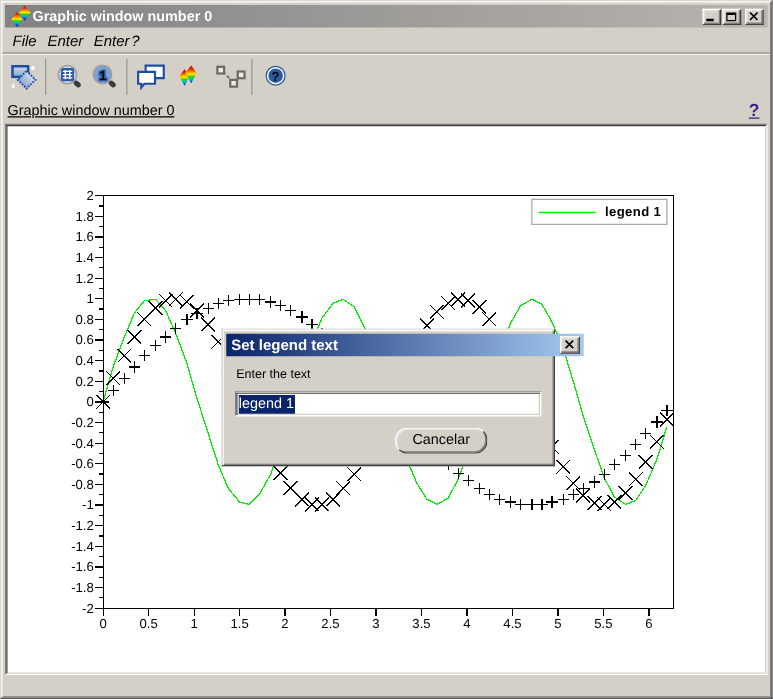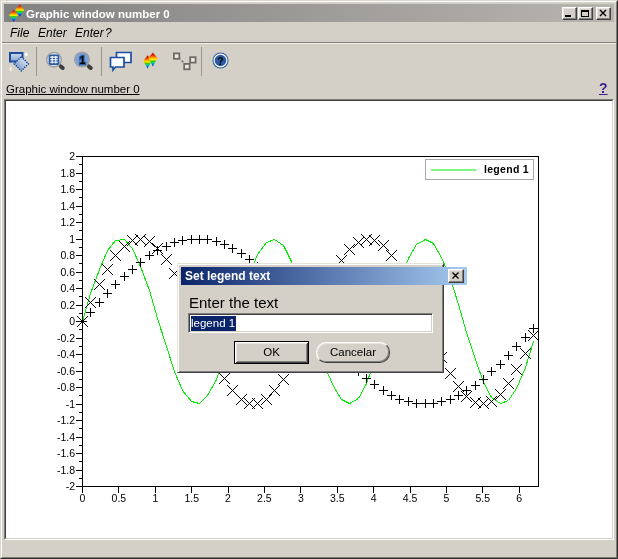--- a/index.html
+++ b/index.html
@@ -20,21 +20,21 @@
 #c1 { left:4px; top:99px; width:610px; height:441px; border:1px solid; border-color:#807d77 #ffffff #ffffff #807d77; }
 #c2 { left:5px; top:100px; width:608px; height:439px; border:1px solid; border-color:#404040 #d4d0c8 #d4d0c8 #404040; background:#ffffff; }
 #status { left:4px; top:541px; width:610px; height:14px; background:#d4d0c8; }
 #dlg { left:177px; top:263px; width:267px; height:110px; background:#d4d0c8;
   border:1px solid; border-color:#e6e2da #404040 #404040 #e6e2da; box-shadow:inset 1px 1px 0 #ffffff, inset -1px -1px 0 #808080; }
 #dlgtitle { position:absolute; left:3px; top:3px; width:286px; height:18px;
   background:linear-gradient(to right,#0a246a,#a6caf0); }
 #dlgtitle span { position:absolute; left:4px; top:2px; color:#fff; font-weight:bold; font-size:12px; }
 #dlgx { position:absolute; right:3px; top:2px; width:16px; height:14px; background:#d4d0c8;
   border:1px solid; border-color:#ffffff #404040 #404040 #ffffff; box-shadow:inset -1px -1px 0 #808080, inset 1px 1px 0 #e8e4dc; }
-#dlglabel { position:absolute; left:11px; top:30px; font-size:15px; }
+#dlglabel { position:absolute; left:11px; top:30px; font-size:10px; }
 #dlginput { position:absolute; left:10px; top:49px; width:245px; height:20px; background:#fff;
   border:1px solid; border-color:#808080 #ffffff #ffffff #808080; box-shadow:inset 1px 1px 0 #404040, inset -1px -1px 0 #d4d0c8;
   font-size:11.5px; padding-left:2px; padding-top:2px; }
 #dlginput span { background:#0a246a; color:#fff; display:inline-block; height:15px; line-height:15px; padding:0 1px 0 0; }
 .pbtn { position:absolute; background:#d4d0c8; font-size:11.5px; text-align:center; color:#000;
   border:1px solid; border-color:#ffffff #404040 #404040 #ffffff; box-shadow:inset -1px -1px 0 #808080, inset 1px 1px 0 #e8e4dc; }
 #okbtn { left:56px; top:77px; width:75px; height:23px; border:1px solid #000;
   box-shadow: inset 1px 1px 0 #ffffff, inset -1px -1px 0 #404040, inset 2px 2px 0 #e8e4dc, inset -2px -2px 0 #808080;
   line-height:21px; }
 #cancelbtn { left:138px; top:78px; width:74px; height:21px; line-height:19px;border-radius:10px; }
@@ -194,16 +194,15 @@
   <div id="dlgtitle">
       <span>Set legend text</span>
     <div id="dlgx">
         <svg width="14" height="12" viewBox="0 0 14 12">
           <path d="M3.5 2.5 L9.5 8.5 M9.5 2.5 L3.5 8.5" stroke="#000" stroke-width="1.4"></path>
         </svg>
       </div>
   </div>
   <div id="dlglabel">Enter the text</div>
   <div id="dlginput"><span>legend 1</span></div>
-  <div class="pbtn" id="okbtn">OK</div>
   <div class="pbtn" id="cancelbtn">Cancelar</div>
 </div>
 <div class="abs" id="status"></div>
 
 </body></html>

